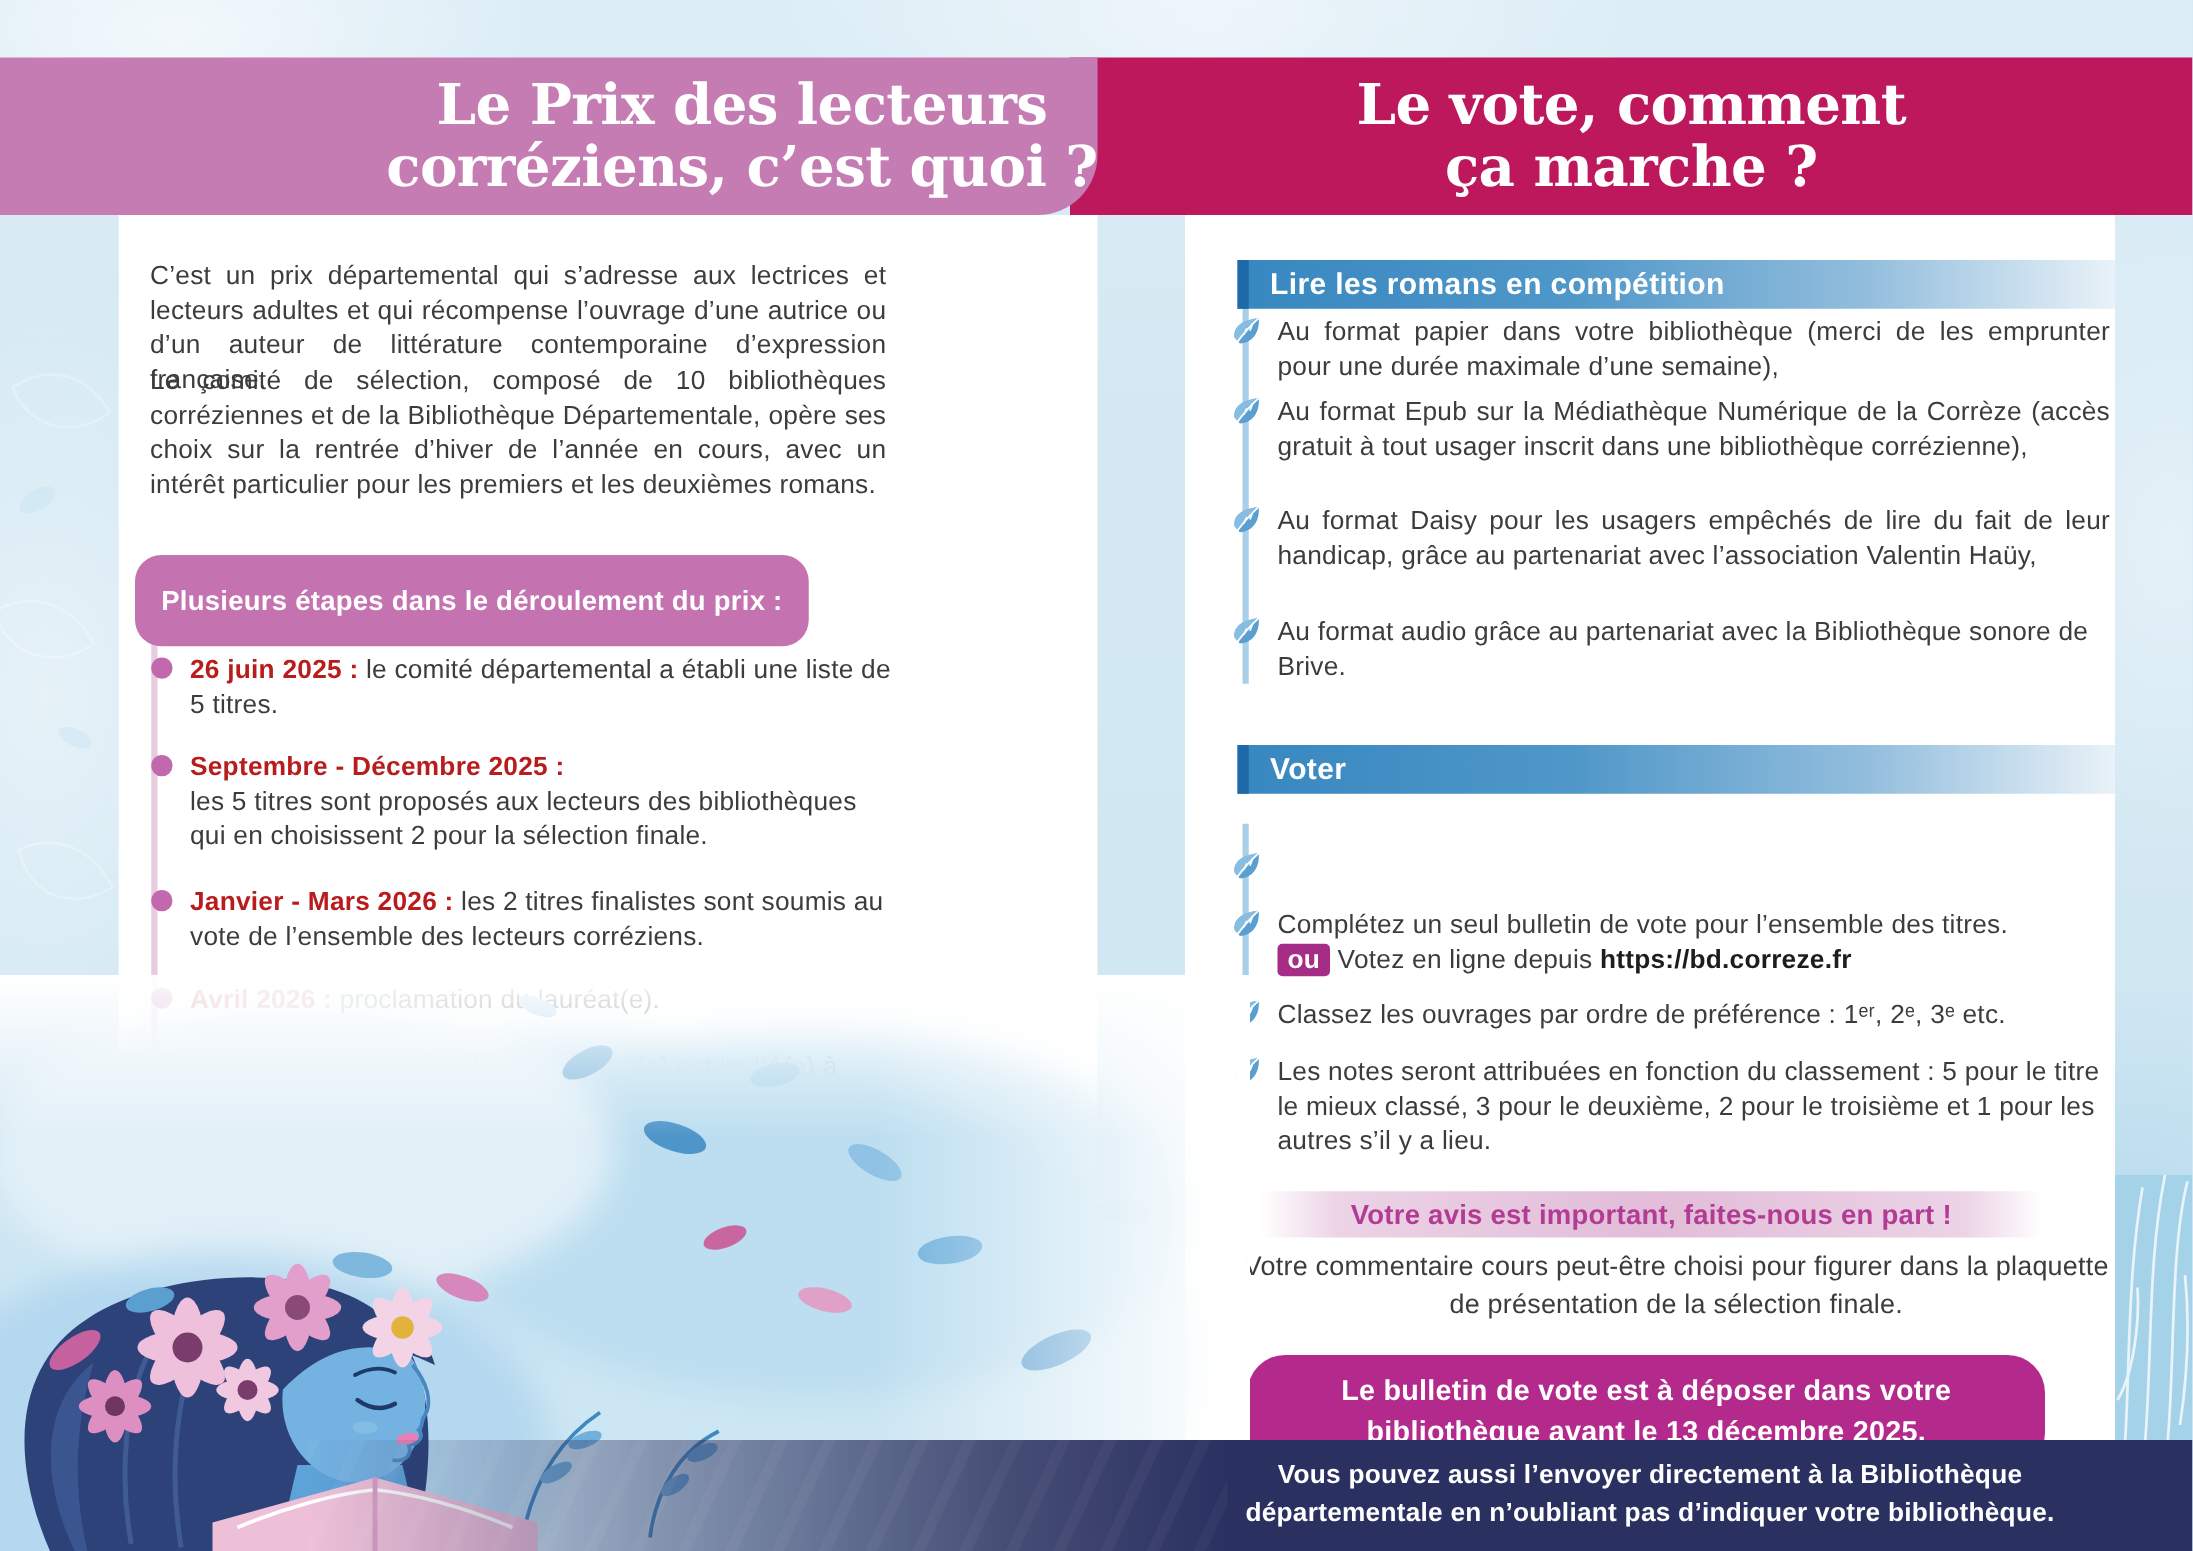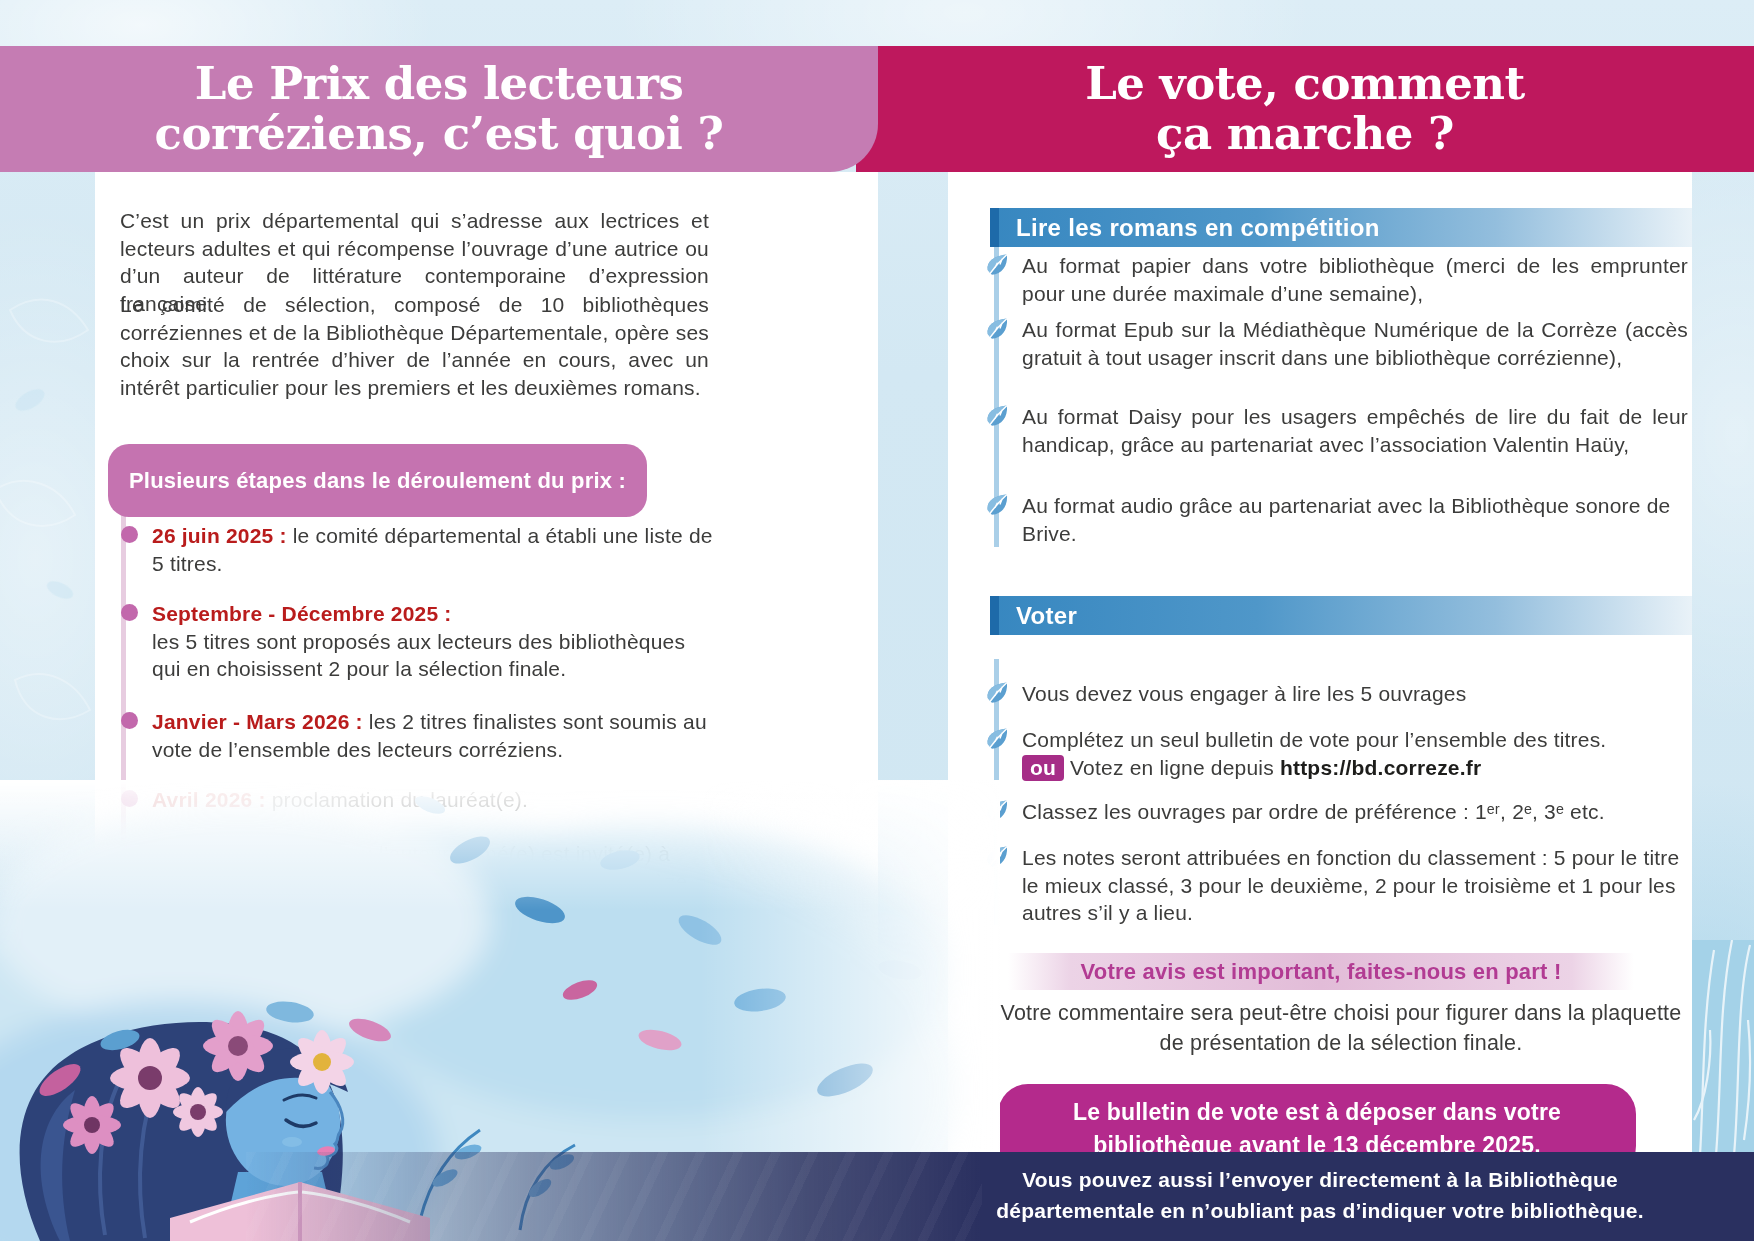--- a/index.html
+++ b/index.html
@@ -20,21 +20,21 @@
       radial-gradient(600px 300px at 30% 100%, rgba(190,222,240,.9), rgba(190,222,240,0) 70%),
       linear-gradient(180deg,#dcedf6 0%,#d3e8f3 30%,#cfe6f2 100%);
   }
   .panel{position:absolute;top:172px;height:1069px;background:#ffffff;z-index:1;}
   .panel-left{left:95px;width:783px;}
   .panel-right{left:948px;width:744px;}
 
   
   .band{position:absolute;top:46px;height:126px;display:flex;flex-direction:column;justify-content:center;align-items:center;}
   .band-right{left:856px;width:898px;background:#be185d;z-index:2;}
-  .band-left{left:0;width:878px;background:#c57cb3;border-bottom-right-radius:48px;z-index:3;}
+  .band-left{left:0;width:878px;background:#c57cb3;border-bottom-right-radius:48px;z-index:3;align-items:flex-end;}
   .band h1{margin:0;font-family:"DejaVu Serif","Liberation Serif",serif;font-weight:bold;
     color:#ffffff;font-size:45px;line-height:50px;letter-spacing:-.5px;text-align:center;}
 
   
   .intro{position:absolute;left:120px;width:589px;z-index:4;color:#3c3c3b;
     font-size:21px;line-height:27.5px;text-align:justify;letter-spacing:.2px;}
   #p1{top:186px;} #p2{top:270px;}
 
   .pill{position:absolute;left:108px;top:444px;height:41px;z-index:4;
     background:#c573b0;border-radius:21px;display:inline-flex;align-items:center;
@@ -205,21 +205,20 @@
   <span>Voter</span>
 </div>
 <div class="connector" id="conn2"></div>
 
 <div class="bullet" id="r5">
   <svg class="leaf" viewBox="0 0 24 24">
       <path d="M2 14 C2 6 10 2 22 3 C21 14 14 20 5 19 C4 17 3 16 2 14 Z" fill="#5b9fd0"></path>
       <path d="M2 14 C2 6 10 2 22 3 L4 18 Z" fill="#8fc2e4" opacity=".85"></path>
       <path d="M22 3 C14 8 8 13 3 18 M17 6 L14 11 M12 9 L9 13" stroke="#ffffff" stroke-width="1.3" fill="none"></path>
     </svg>
-  <span>Vous devez vous engager à lire les 5 ouvrages</span>
 </div>
 <div class="bullet" id="r6">
   <svg class="leaf" viewBox="0 0 24 24">
       <path d="M2 14 C2 6 10 2 22 3 C21 14 14 20 5 19 C4 17 3 16 2 14 Z" fill="#5b9fd0"></path>
       <path d="M2 14 C2 6 10 2 22 3 L4 18 Z" fill="#8fc2e4" opacity=".85"></path>
       <path d="M22 3 C14 8 8 13 3 18 M17 6 L14 11 M12 9 L9 13" stroke="#ffffff" stroke-width="1.3" fill="none"></path>
     </svg>
   <span>Complétez un seul bulletin de vote pour l’ensemble des titres.</span><br>
   <span class="ou-badge">ou</span><span>Votez en ligne depuis </span><a class="vote-link" href="#">https://bd.correze.fr</a>
 </div>
@@ -236,21 +235,21 @@
       <path d="M2 14 C2 6 10 2 22 3 C21 14 14 20 5 19 C4 17 3 16 2 14 Z" fill="#5b9fd0"></path>
       <path d="M2 14 C2 6 10 2 22 3 L4 18 Z" fill="#8fc2e4" opacity=".85"></path>
       <path d="M22 3 C14 8 8 13 3 18 M17 6 L14 11 M12 9 L9 13" stroke="#ffffff" stroke-width="1.3" fill="none"></path>
     </svg>
   <span>Les notes seront attribuées en fonction du classement : 5 pour le titre le mieux classé, 3 pour le deuxième, 2 pour le troisième et 1 pour les autres s’il y a lieu.</span>
 </div>
 
 <div class="highlight-band">
   <span>Votre avis est important, faites-nous en part !</span>
 </div>
-<div class="highlight-body">Votre commentaire sera peut-être choisi pour figurer dans la plaquette de présentation de la sélection finale.</div>
+<div class="highlight-body">Votre commentaire cours peut-être choisi pour figurer dans la plaquette de présentation de la sélection finale.</div>
 
 <div class="deposit-box">
   <span>Le bulletin de vote est à déposer dans votre bibliothèque avant le 13 décembre 2025.</span>
 </div>
 
 <svg class="illu" viewBox="0 0 1000 461">
   <defs>
     <filter id="soft" x="-30%" y="-30%" width="160%" height="160%">
         <feGaussianBlur stdDeviation="14"></feGaussianBlur>
       </filter>

